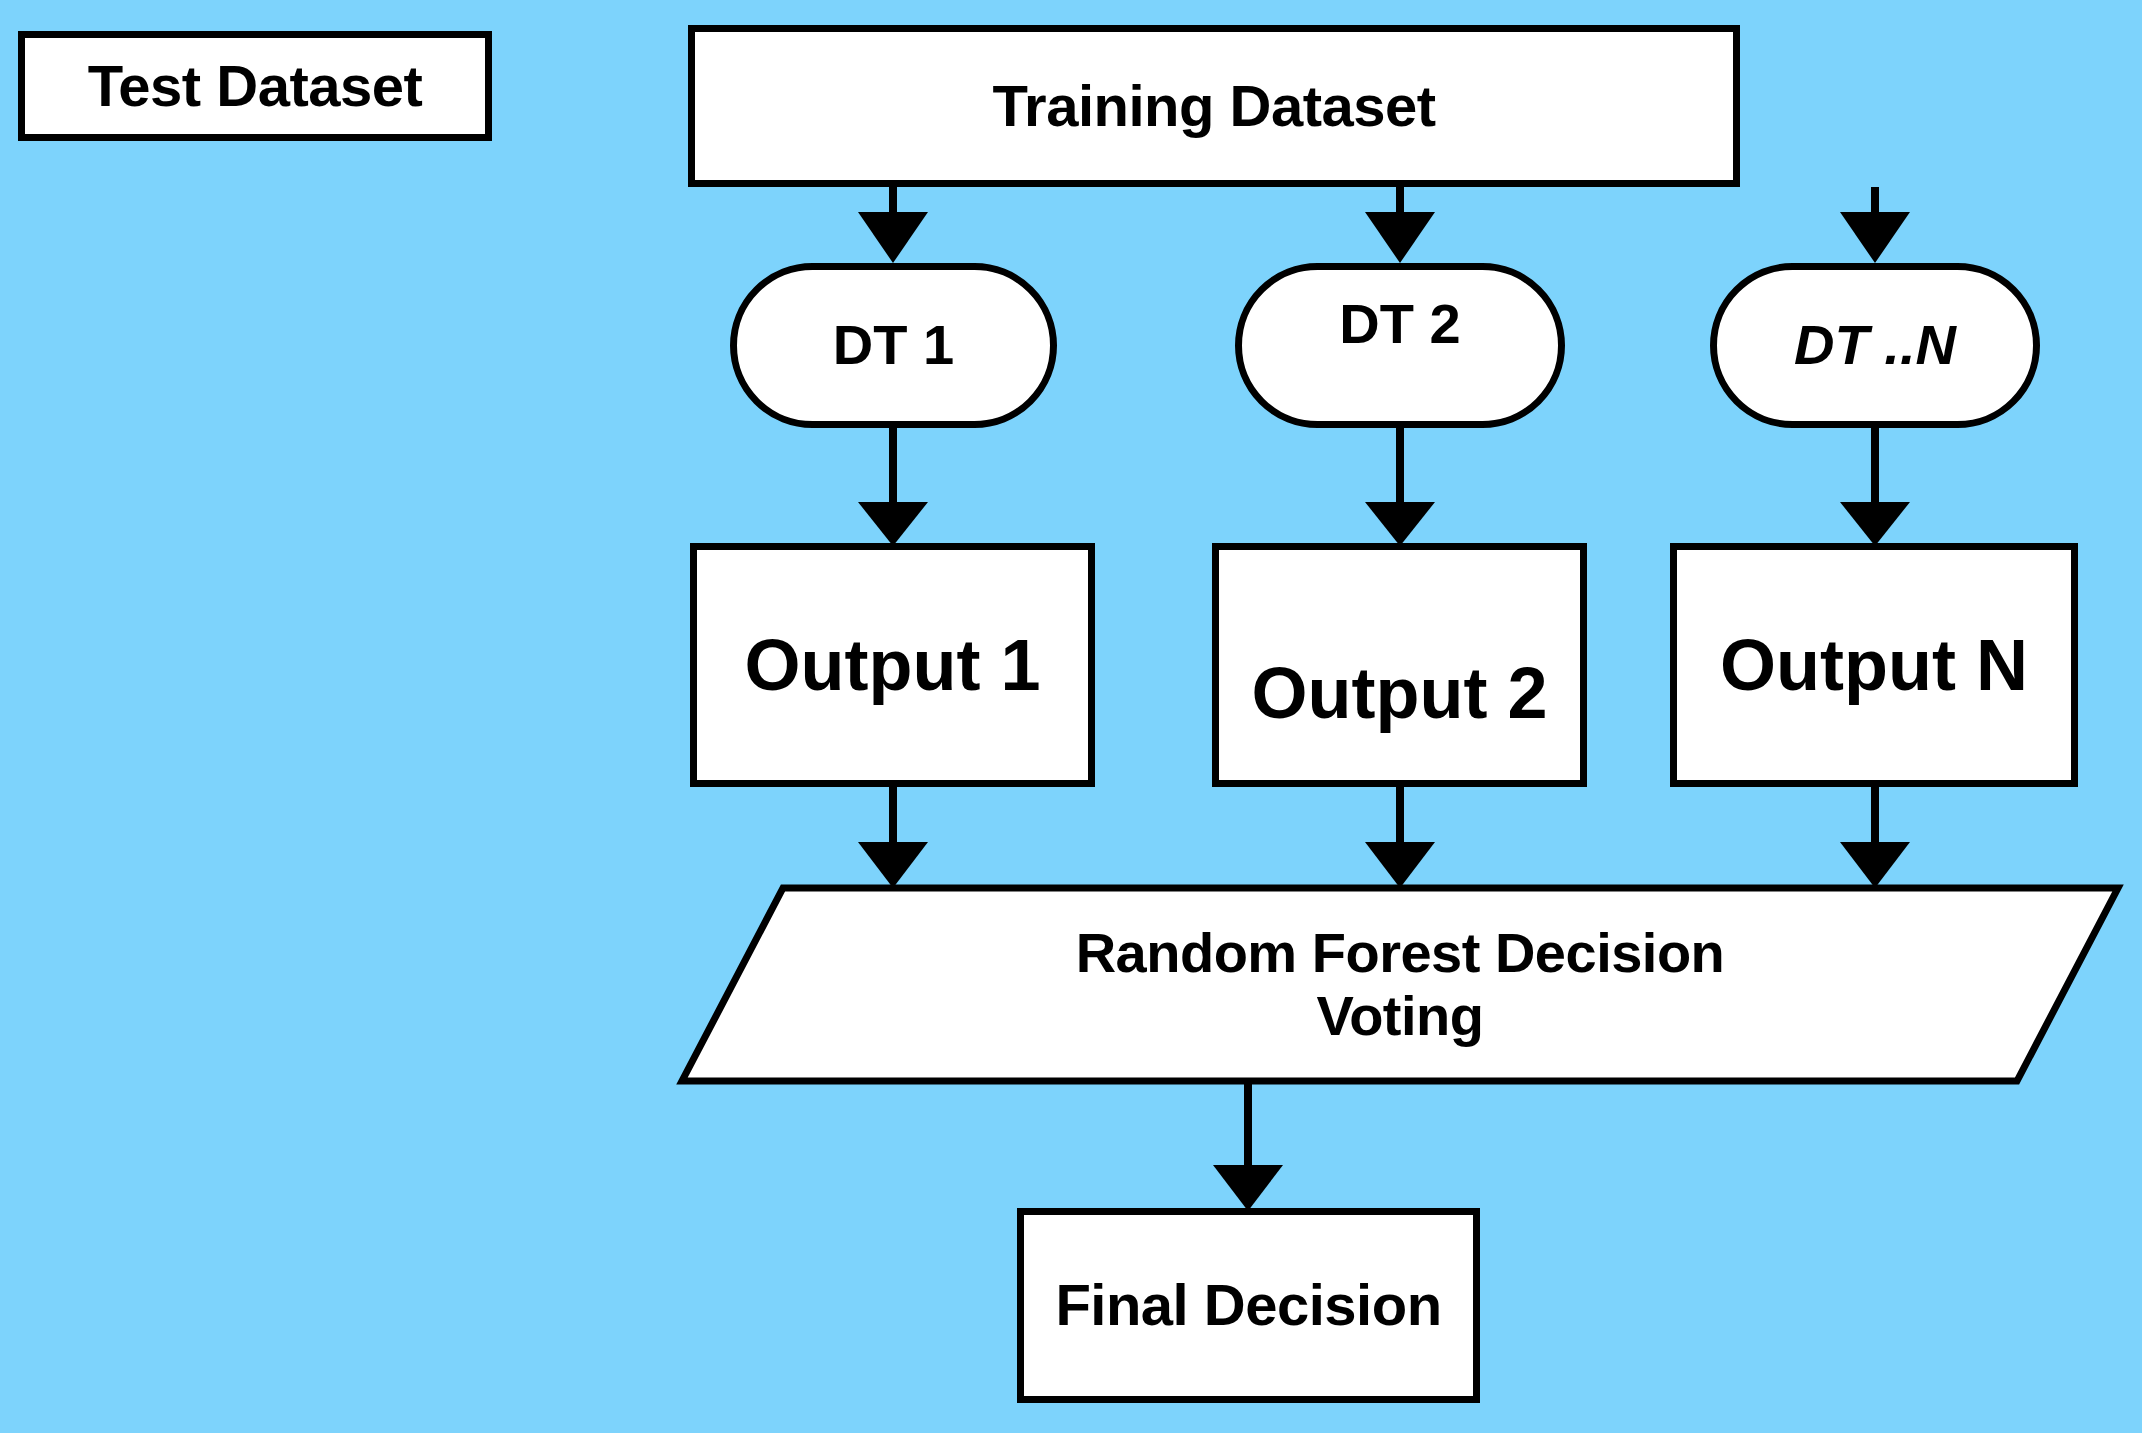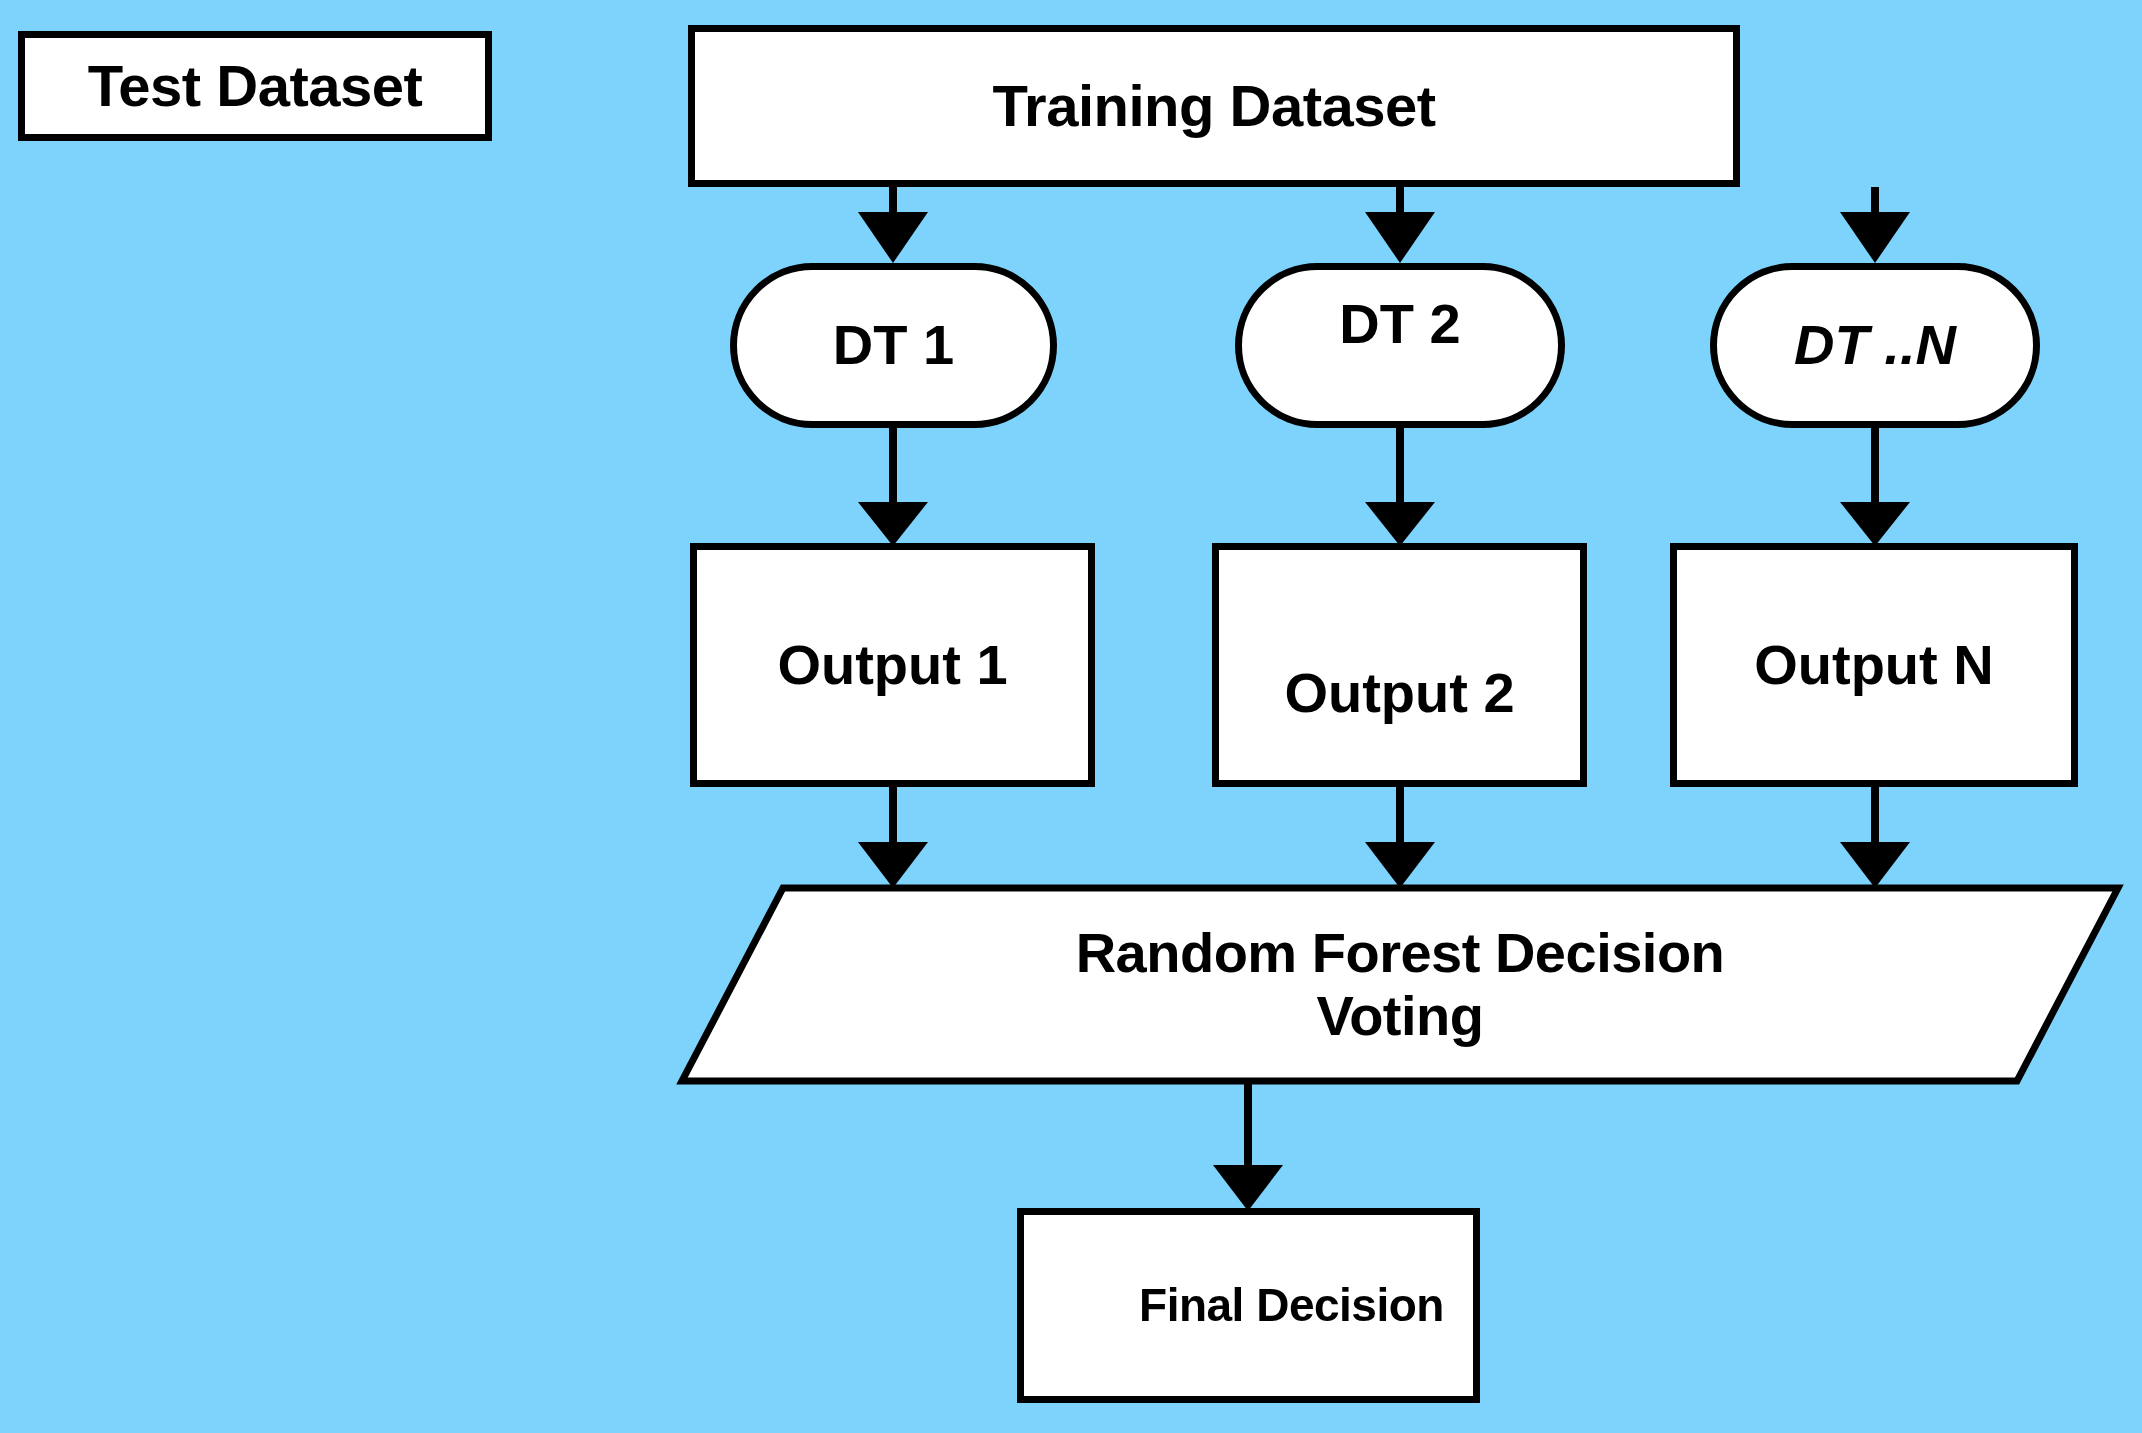--- a/index.html
+++ b/index.html
@@ -24,23 +24,23 @@
     justify-content:center;
     text-align:center;
     font-weight:bold;
     color:#000000;
     line-height:1.12;
     pointer-events:none;
     white-space:pre-line;
   }
   .lbl-box-title{ font-size:58px; letter-spacing:-0.5px; }
   .lbl-dt{ font-size:56px; }
-  .lbl-output{ font-size:56px;border-radius:22px; }
+  .lbl-output{ font-size:72px;border-radius:22px; }
   .lbl-voting{ font-size:56px; letter-spacing:-0.5px; }
-  .lbl-final{ font-size:46px; letter-spacing:-0.5px;margin-left:43px; }
+  .lbl-final{ font-size:58px; letter-spacing:-0.5px; }
 </style>
 </head>
 <body>
 
 <div id="stage">
 
   <svg id="diagram" viewBox="0 0 2142 1433" xmlns="http://www.w3.org/2000/svg">
 
     <rect x="21.5" y="34.5" width="467" height="103" fill="#ffffff" stroke="#000000" stroke-width="7"></rect>
 

